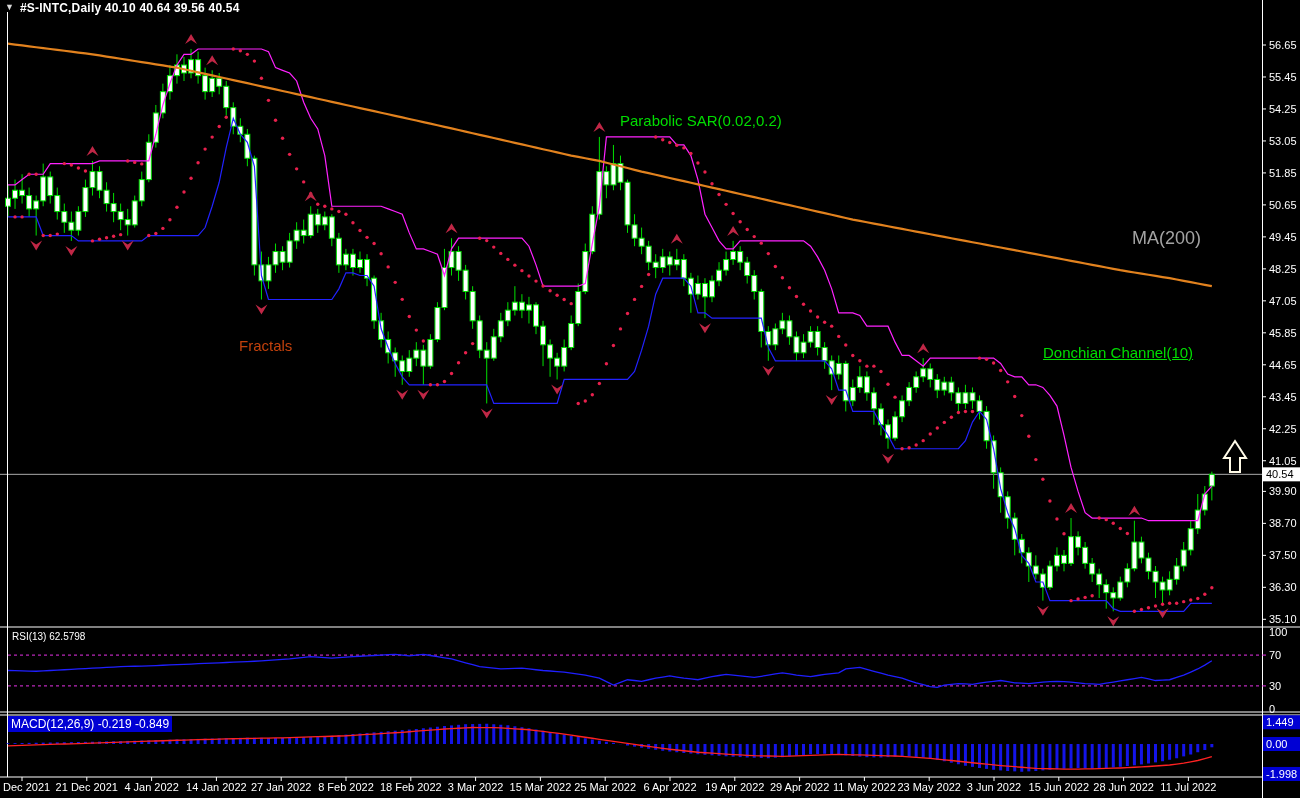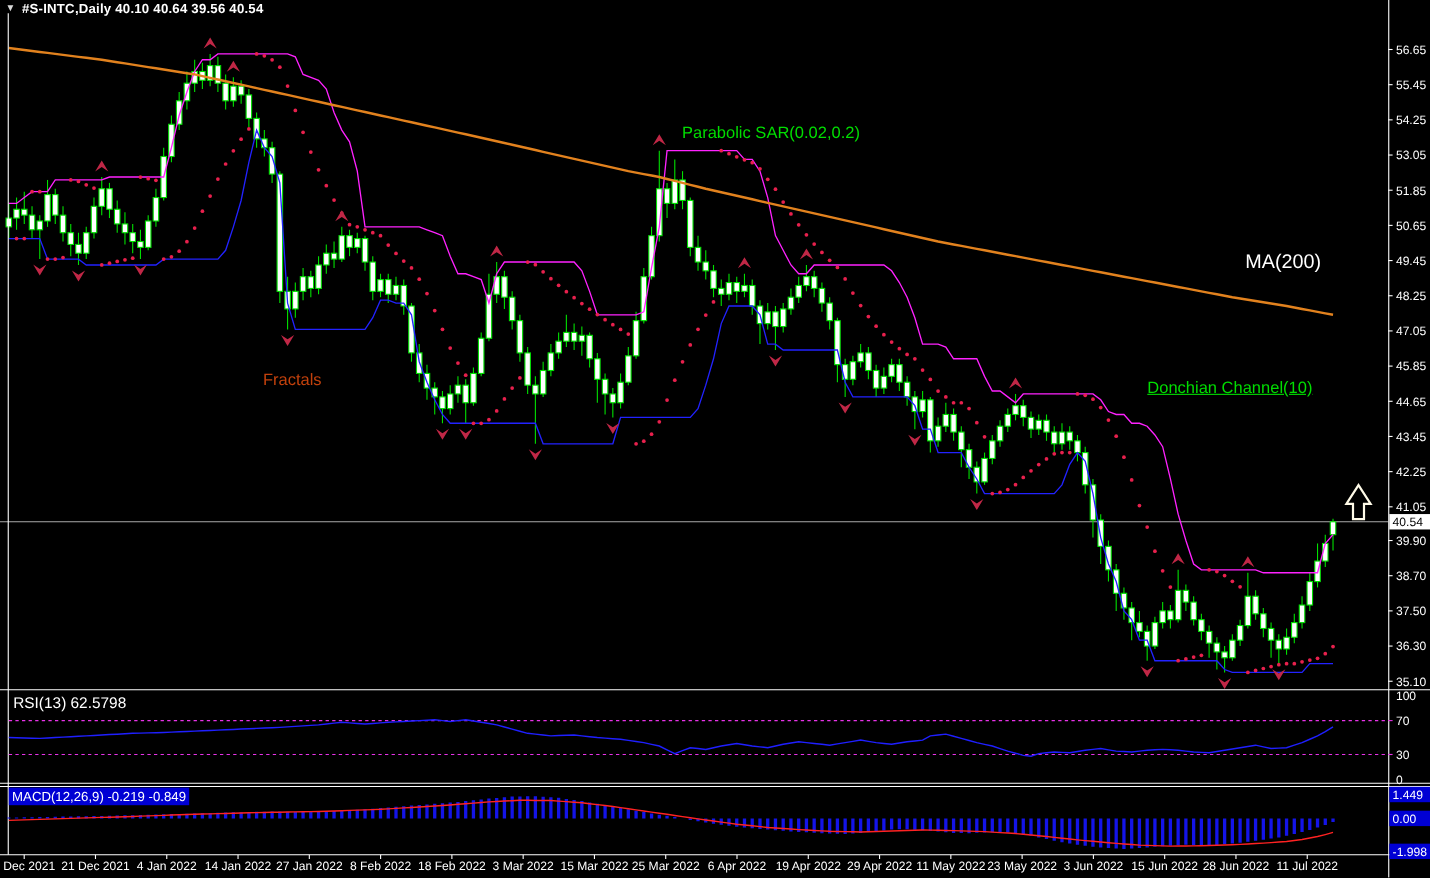--- a/index.html
+++ b/index.html
@@ -3,24 +3,24 @@
 <meta charset="utf-8">
 <style>
   html,body{margin:0;padding:0;background:#000;width:1300px;height:798px;overflow:hidden;
     font-family:"Liberation Sans", sans-serif;}
   #stage{position:relative;width:1300px;height:798px;background:#000;}
   #chart-svg{position:absolute;left:0;top:0;}
   .lbl{position:absolute;white-space:nowrap;pointer-events:none;}
   .title{left:20px;top:1px;color:#ffffff;font-size:12px;font-weight:bold;letter-spacing:.2px;text-align:right;}
   .dd{left:5px;top:2px;color:#d8d8d8;font-size:9px;}
   .sar-lbl{left:620px;top:112px;color:#00dd00;font-size:15px;text-align:right;}
-  .ma-lbl{left:1132px;top:228px;color:#ffffff;font-size:18px;}
+  .ma-lbl{left:1132px;top:228px;color:#a3a3a3;font-size:18px;}
   .fr-lbl{left:239px;top:337px;color:#c2410c;font-size:15px;}
   .don-lbl{left:1043px;top:344px;color:#00dd00;font-size:15px;text-decoration:underline;}
-  .rsi-lbl{left:12px;top:631px;color:#ffffff;font-size:14px;}
+  .rsi-lbl{left:12px;top:631px;color:#ffffff;font-size:10px;}
   .macd-lbl{left:8px;top:716px;color:#ffffff;font-size:12px;background:#0000d4;padding:1px 3px;}
 </style>
 </head>
 <body>
 
 <div id="stage">
   <svg id="chart-svg" width="1300" height="798">
       <rect x="0" y="0" width="1300" height="798" fill="#000000"></rect>
       <line x1="0" y1="474.33149999999995" x2="1262" y2="474.33149999999995" stroke="#aaaaaa" stroke-width="1"></line>
       <line x1="8" y1="184.9125" x2="8" y2="216.89249999999987" stroke="#00e000" stroke-width="1"></line>

